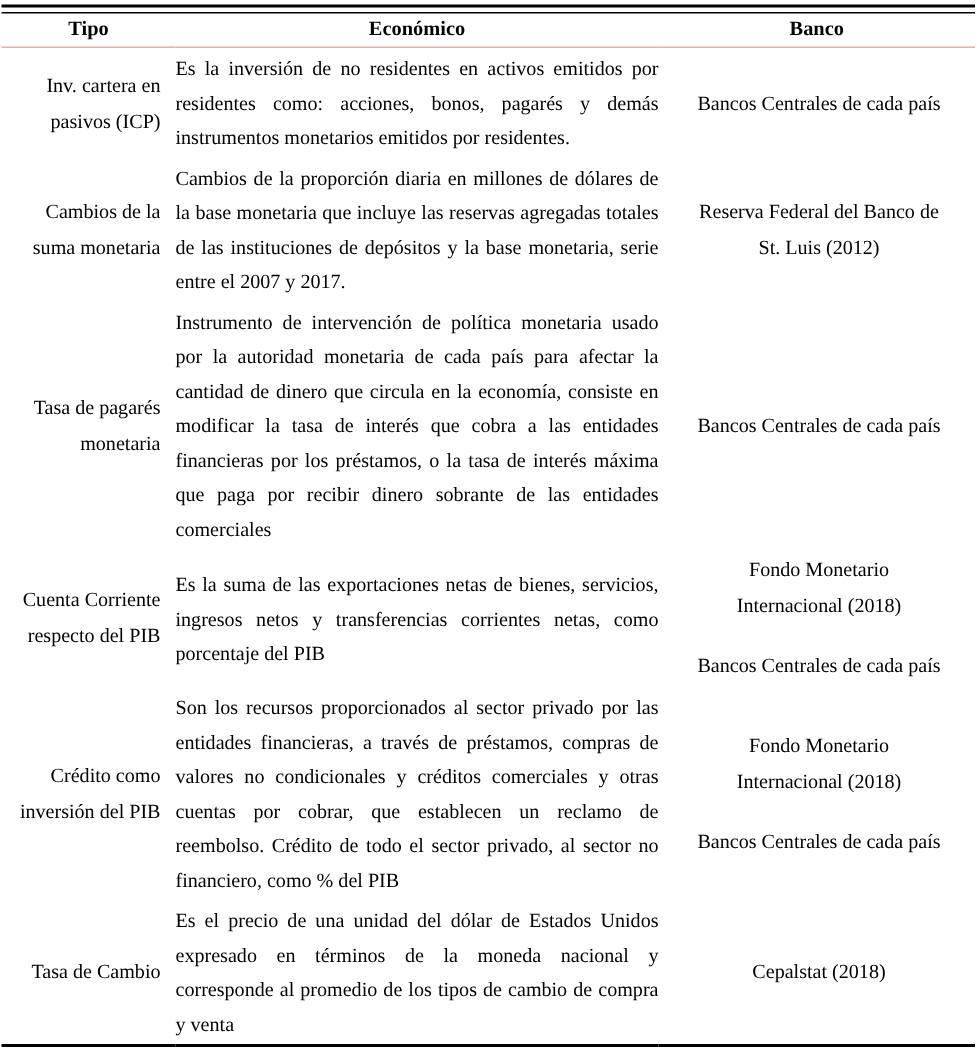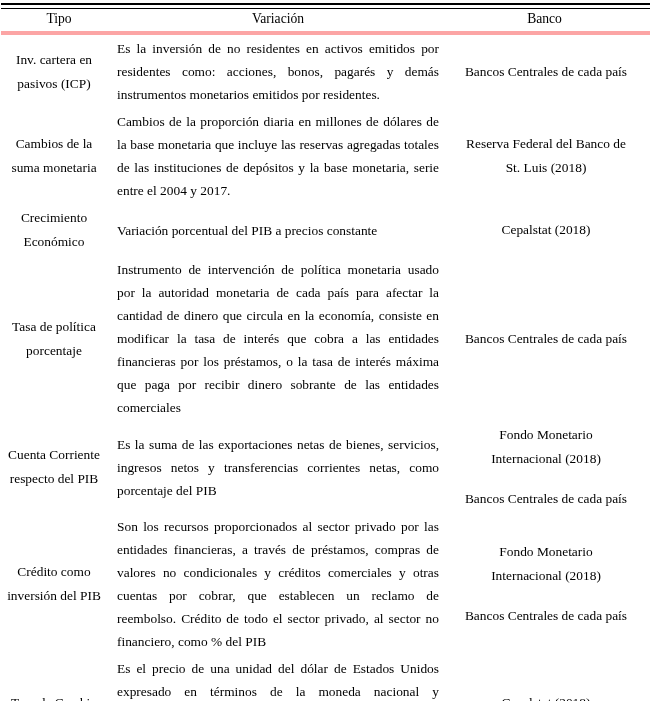--- a/index.html
+++ b/index.html
@@ -21,36 +21,36 @@
   table {
     width: 100%;
     border-collapse: collapse;
     table-layout: fixed;
     border-bottom: 2px solid #000;
   }
   col.c-tipo   { width: 116px; }
   col.c-def    { width: 322px; }
   col.c-fuente { width: 211px; }
   thead th {
-    font-weight: normal;
+    font-weight: bold;
     text-align: center;
     font-size: 13.6px;
     padding: 1px 0 4px 0;
-    border-bottom: 4px solid #fca5a5;
+    border-bottom: 1px solid #fca5a5;
     line-height: 17px;
   }
   tbody td {
     vertical-align: middle;
     padding: 2px 0;
   }
   td.tipo {
     padding-left: 0;
     padding-right: 10px;
     line-height: 24px;
-    text-align: center;
+    text-align: right;
   }
   td.def {
     text-align: justify;
     line-height: 23px;
   }
   td.fuente {
     padding-left: 7px;
     line-height: 24px;
     text-align: center;
   }
@@ -69,58 +69,49 @@
   <div class="rule-top"></div>
   <table>
     <colgroup>
       <col class="c-tipo">
       <col class="c-def">
       <col class="c-fuente">
     </colgroup>
     <thead>
       <tr>
         <th>Tipo</th>
-        <th>Variación</th>
+        <th>Económico</th>
         <th>Banco</th>
       </tr>
     </thead>
     <tbody id="rows">
   <tr>
     <td class="tipo">Inv. cartera en pasivos (ICP)</td>
     <td class="def">Es la inversión de no residentes en activos emitidos por residentes como: acciones, bonos, pagarés y demás instrumentos monetarios emitidos por residentes.</td>
     <td class="fuente">
       <div class="fuente-stack">
               <div class="src">Bancos Centrales de cada país</div>
             </div>
     </td>
   </tr>
 
   <tr>
     <td class="tipo">Cambios de la suma monetaria</td>
-    <td class="def">Cambios de la proporción diaria en millones de dólares de la base monetaria que incluye las reservas agregadas totales de las instituciones de depósitos y la base monetaria, serie entre el 2004 y 2017.</td>
+    <td class="def">Cambios de la proporción diaria en millones de dólares de la base monetaria que incluye las reservas agregadas totales de las instituciones de depósitos y la base monetaria, serie entre el 2007 y 2017.</td>
     <td class="fuente">
       <div class="fuente-stack">
               <div class="src">Reserva Federal del Banco de
-St. Luis (2018)</div>
+St. Luis (2012)</div>
             </div>
     </td>
   </tr>
 
-  <tr>
-    <td class="tipo">Crecimiento Económico</td>
-    <td class="def">Variación porcentual del PIB a precios constante</td>
-    <td class="fuente">
-      <div class="fuente-stack">
-              <div class="src">Cepalstat (2018)</div>
-            </div>
-    </td>
-  </tr>
 
   <tr>
-    <td class="tipo">Tasa de política porcentaje</td>
+    <td class="tipo">Tasa de pagarés monetaria</td>
     <td class="def">Instrumento de intervención de política monetaria usado por la autoridad monetaria de cada país para afectar la cantidad de dinero que circula en la economía, consiste en modificar la tasa de interés que cobra a las entidades financieras por los préstamos, o la tasa de interés máxima que paga por recibir dinero sobrante de las entidades comerciales</td>
     <td class="fuente">
       <div class="fuente-stack">
               <div class="src">Bancos Centrales de cada país</div>
             </div>
     </td>
   </tr>
 
   <tr>
     <td class="tipo">Cuenta Corriente respecto del PIB</td>

